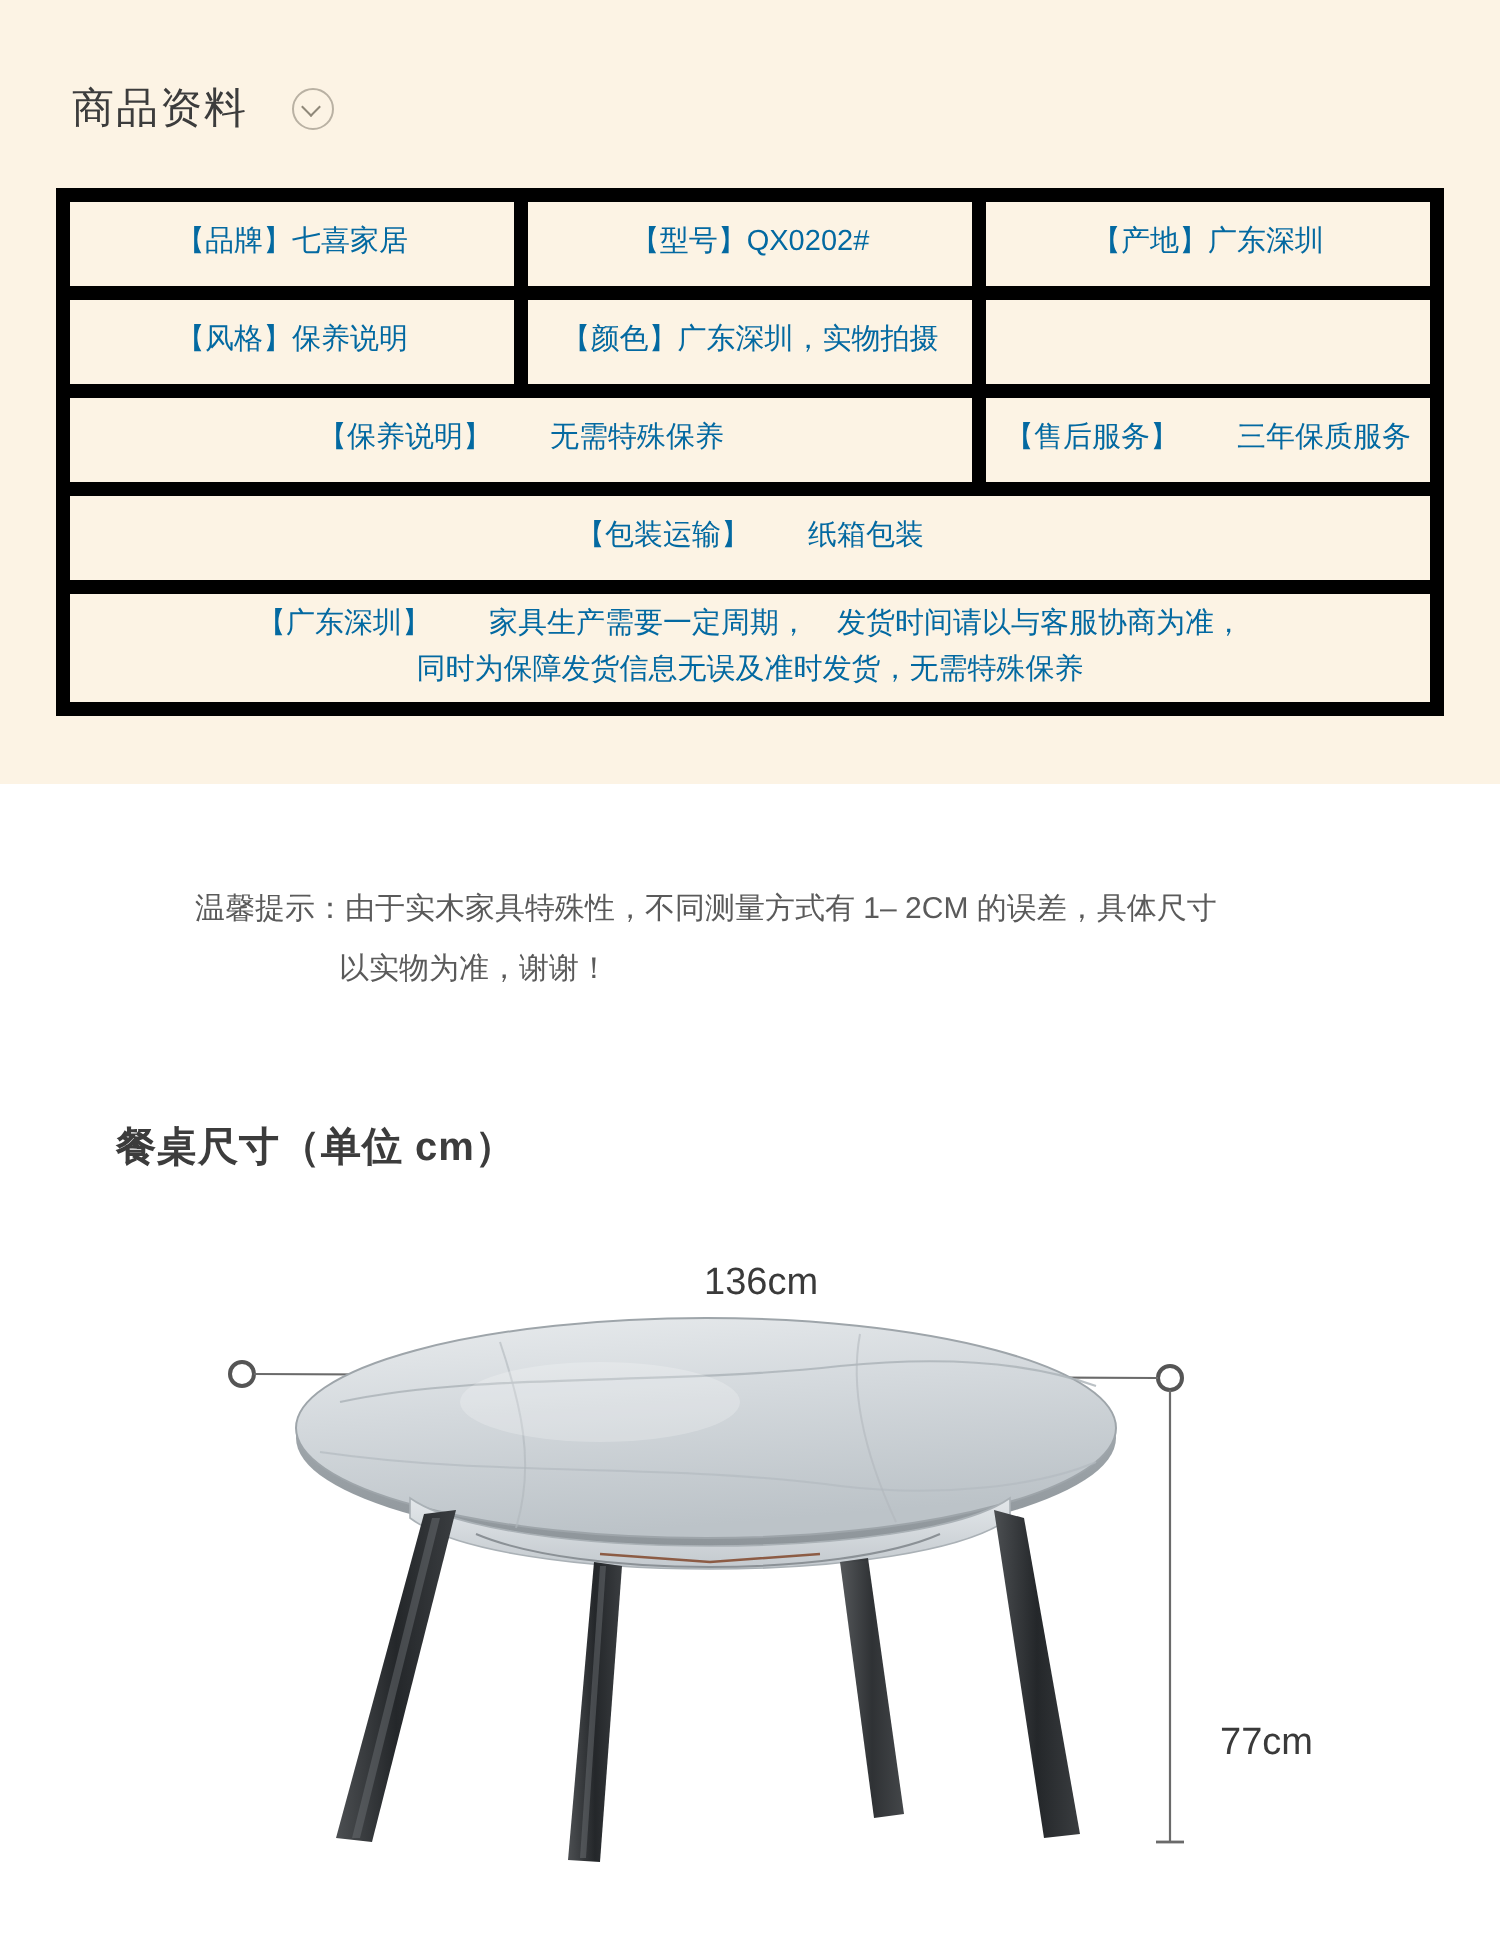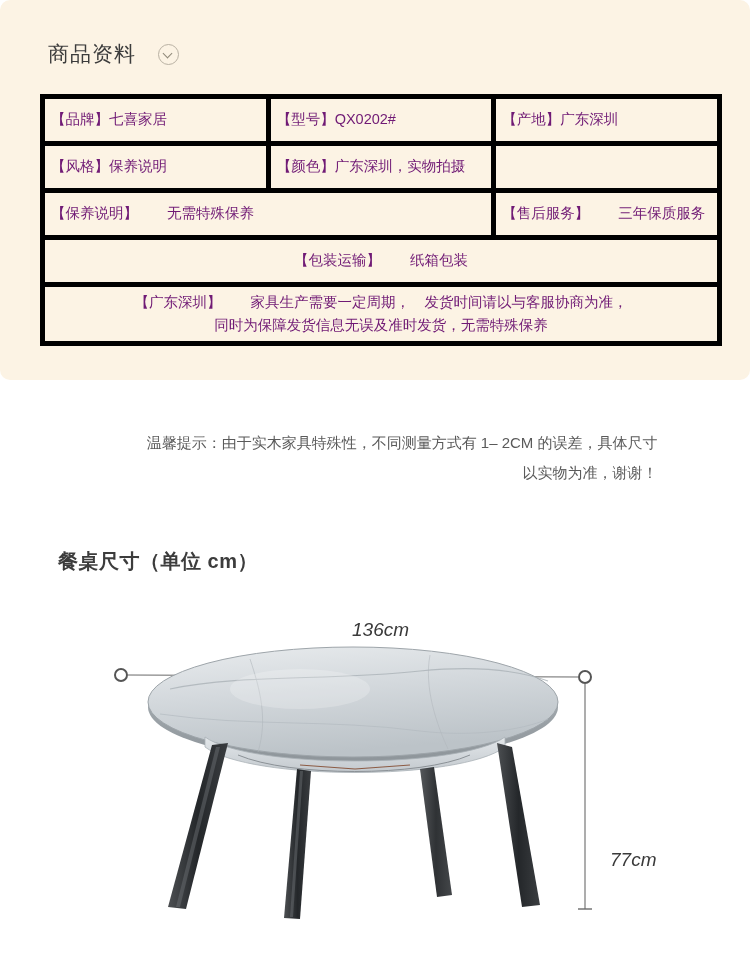--- a/index.html
+++ b/index.html
@@ -12,23 +12,22 @@
     background: #ffffff;
     font-family: "Liberation Sans", sans-serif;
     color: #333333;
     overflow: hidden;
     position: relative;
   }
 
   
   .info-panel {
     background: #fcf3e4;
-    padding: 40px 28px 34px 40px;
+    padding: 40px 28px 34px 28px;
     box-sizing: border-box;
-    border-radius: 10px;
   }
   .info-header {
     display: flex;
     align-items: center;
     gap: 22px;
     padding-left: 8px;
     margin-bottom: 26px;
   }
   .info-title {
     font-size: 21px;
@@ -55,43 +54,43 @@
     transform: rotate(45deg);
   }
 
   table.spec-table {
     width: 100%;
     border-collapse: collapse;
     table-layout: fixed;
     background: transparent;
   }
   table.spec-table td {
-    border: 5px solid #000000;
+    border: 7px solid #000000;
     height: 34px;
     font-size: 14.5px;
-    color: #701a75;
+    color: #0369a1;
     padding: 4px 6px;
+    text-align: center;
     vertical-align: middle;
     line-height: 1.6;
   }
   td.multiline {
     text-align: center;
     padding: 8px 6px;
     line-height: 1.75;
   }
   td.left-pad {
     text-align: center;
   }
 
   
   .tip-wrap {
     padding: 48px 0 0 5px;
     display: flex;
     justify-content: center;
-    text-align: right;
   }
   .tip {
     width: 560px;
     font-size: 15px;
     color: #5a5a5a;
     line-height: 2.0;
     text-indent: 0;
   }
   .tip .line2 {
     padding-left: 72px;
@@ -105,21 +104,20 @@
     font-size: 20px;
     color: #3c3c3c;
     letter-spacing: 0.5px;
   }
 
   .diagram {
     position: relative;
     width: 606px;
     height: 340px;
     margin-top: 44px;
-    font-style: italic;
   }
   .dim-top-label {
     position: absolute;
     left: 352px;
     top: 0px;
     font-size: 19px;
     color: #3a3a3a;
   }
   .dim-side-label {
     position: absolute;

